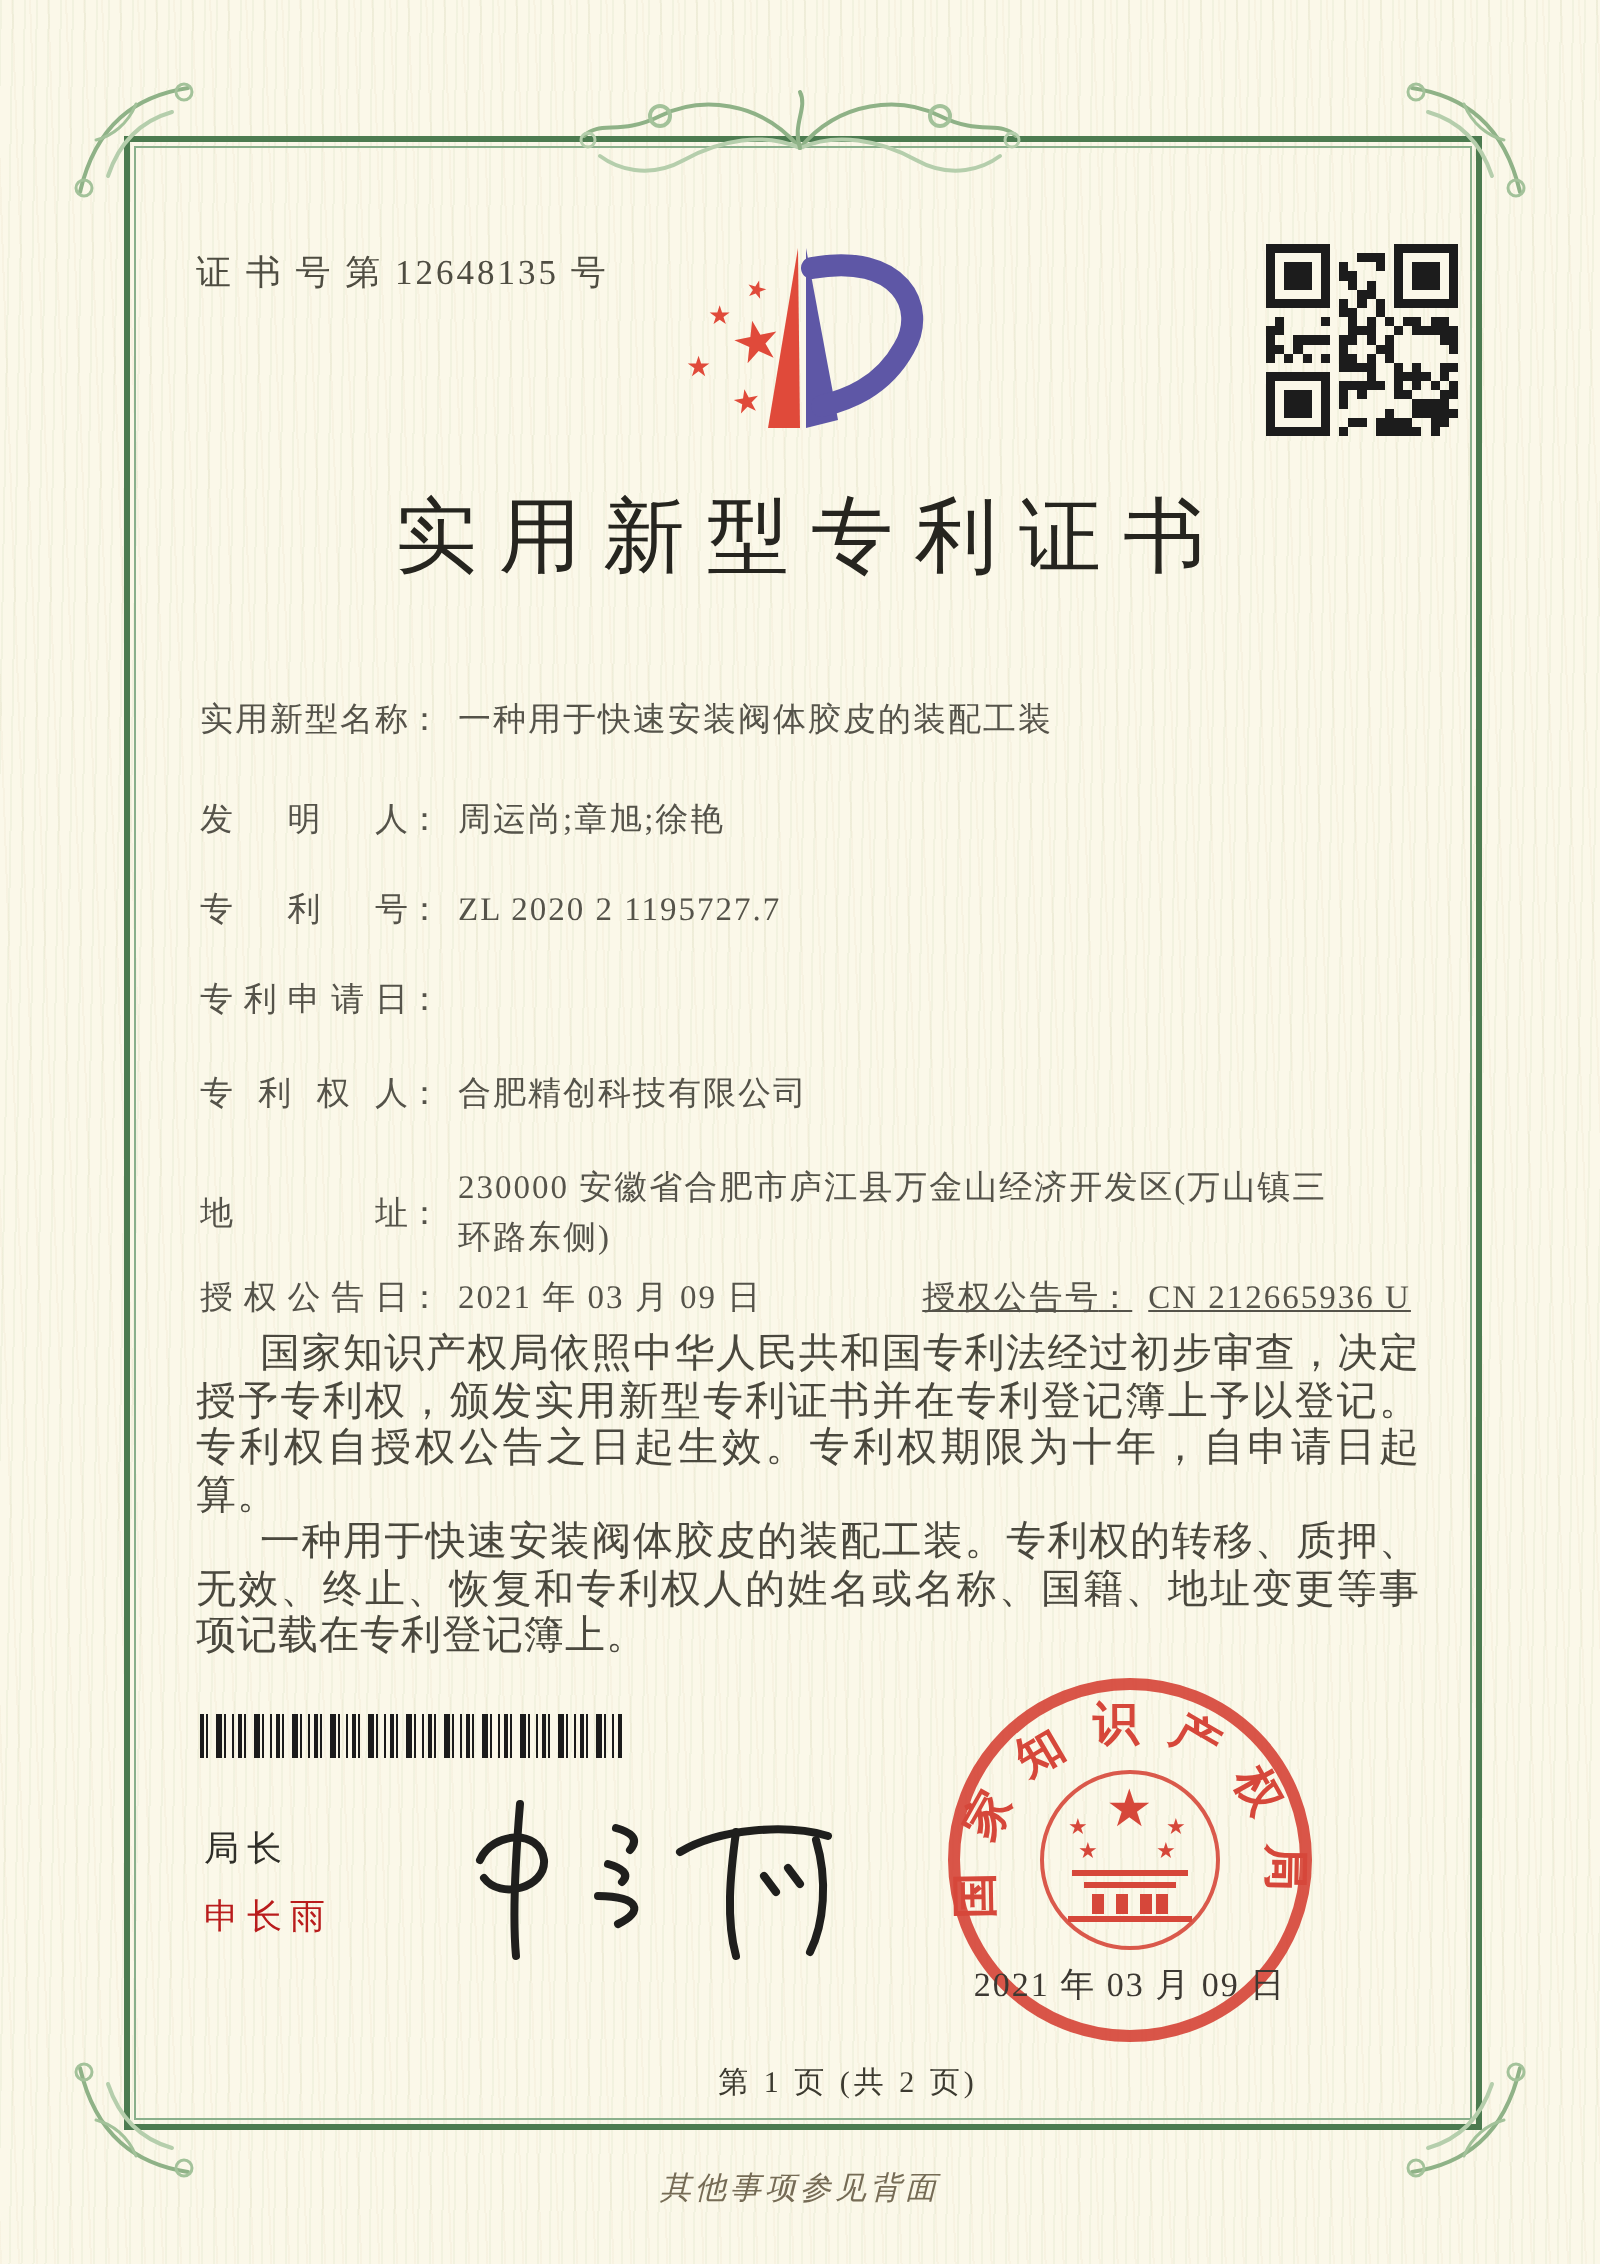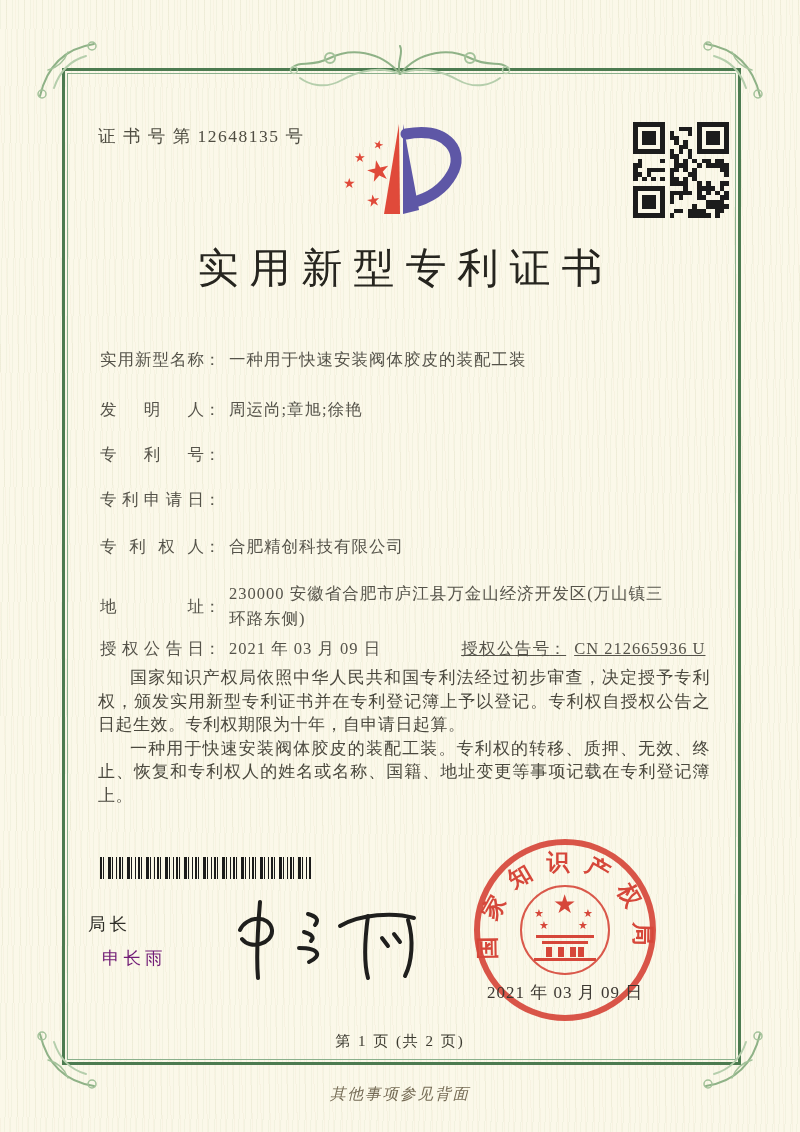--- a/index.html
+++ b/index.html
@@ -35,44 +35,44 @@
     font-size:16.5px;color:#55534a;letter-spacing:.5px;line-height:25px;white-space:nowrap;
   }
   .row .lbl{
     width:104px;flex:none;text-align:justify;text-align-last:justify;letter-spacing:0;
   }
   .row .cl{flex:none;margin-right:8px;}
   .row .val{letter-spacing:1px;}
   .row .val.wrap{white-space:normal;width:452px;}
   .pair2{margin-left:80px;display:flex;text-decoration:underline;}
   .paras{
-    left:98px;top:666px;width:612px;font-size:17px;line-height:23.5px;color:#4a483e;
+    left:98px;top:666px;width:612px;font-size:20px;line-height:23.5px;color:#4a483e;
     text-align:justify;letter-spacing:.5px;
   }
   .paras p{margin:0;text-indent:32px;}
   .barcode{
     left:100px;top:857px;width:212px;height:22px;
     background:repeating-linear-gradient(90deg,
       #1b1b1b 0 2px,transparent 2px 3px,
       #1b1b1b 3px 4px,transparent 4px 8px,
       #1b1b1b 8px 11px,transparent 11px 12px,
       #1b1b1b 12px 13px,transparent 13px 16px,
       #1b1b1b 16px 17px,transparent 17px 19px);
   }
-  .sig-title{left:88px;top:912px;font-size:17.5px;color:#2f2e28;letter-spacing:4px;}
-  .sig-name{left:102px;top:946px;font-size:17.5px;color:#701a75;letter-spacing:4px;font-family:Liberation Serif, serif;}
+  .sig-title{left:102px;top:912px;font-size:17.5px;color:#2f2e28;letter-spacing:4px;}
+  .sig-name{left:102px;top:946px;font-size:17.5px;color:#b91c1c;letter-spacing:4px;font-family:Liberation Serif, serif;}
   .signature-svg{left:212px;top:886px;}
   .seal-svg{left:470px;top:835px;}
   .seal-date{
     left:462px;top:981px;width:206px;text-align:center;
     font-size:17px;color:#3c3832;letter-spacing:1px;white-space:nowrap;
   }
   .page-info{
     left:62px;top:1032px;width:676px;text-align:center;
-    font-size:15px;color:#3c3a30;letter-spacing:2px;
+    font-size:15px;color:#3c3a30;letter-spacing:2px;padding-left:24px;
   }
   .back-note{
     left:0;right:0;top:1084px;text-align:center;
     font-size:15.5px;color:#756b55;font-style:italic;letter-spacing:2px;
   }
   .qr{left:633px;top:122px;width:96px;height:96px;}
   .logo{left:328px;top:110px;}
   .ornament{pointer-events:none;}
 </style>
 </head>
@@ -285,20 +285,21 @@
     <span class="val">一种用于快速安装阀体胶皮的装配工装</span>
 </div>
 <div class="abs row" style="top:397px">
   <span class="lbl">发明人</span>
     <span class="cl">：</span>
     <span class="val">周运尚;章旭;徐艳</span>
 </div>
 <div class="abs row" style="top:442px">
   <span class="lbl">专利号</span>
     <span class="cl">：</span>
+    <span class="val">ZL 2020 2 1195727.7</span>
 </div>
 <div class="abs row" style="top:487px">
   <span class="lbl">专利申请日</span>
     <span class="cl">：</span>
 </div>
 <div class="abs row" style="top:534px">
   <span class="lbl">专利权人</span>
     <span class="cl">：</span>
     <span class="val">合肥精创科技有限公司</span>
 </div>

